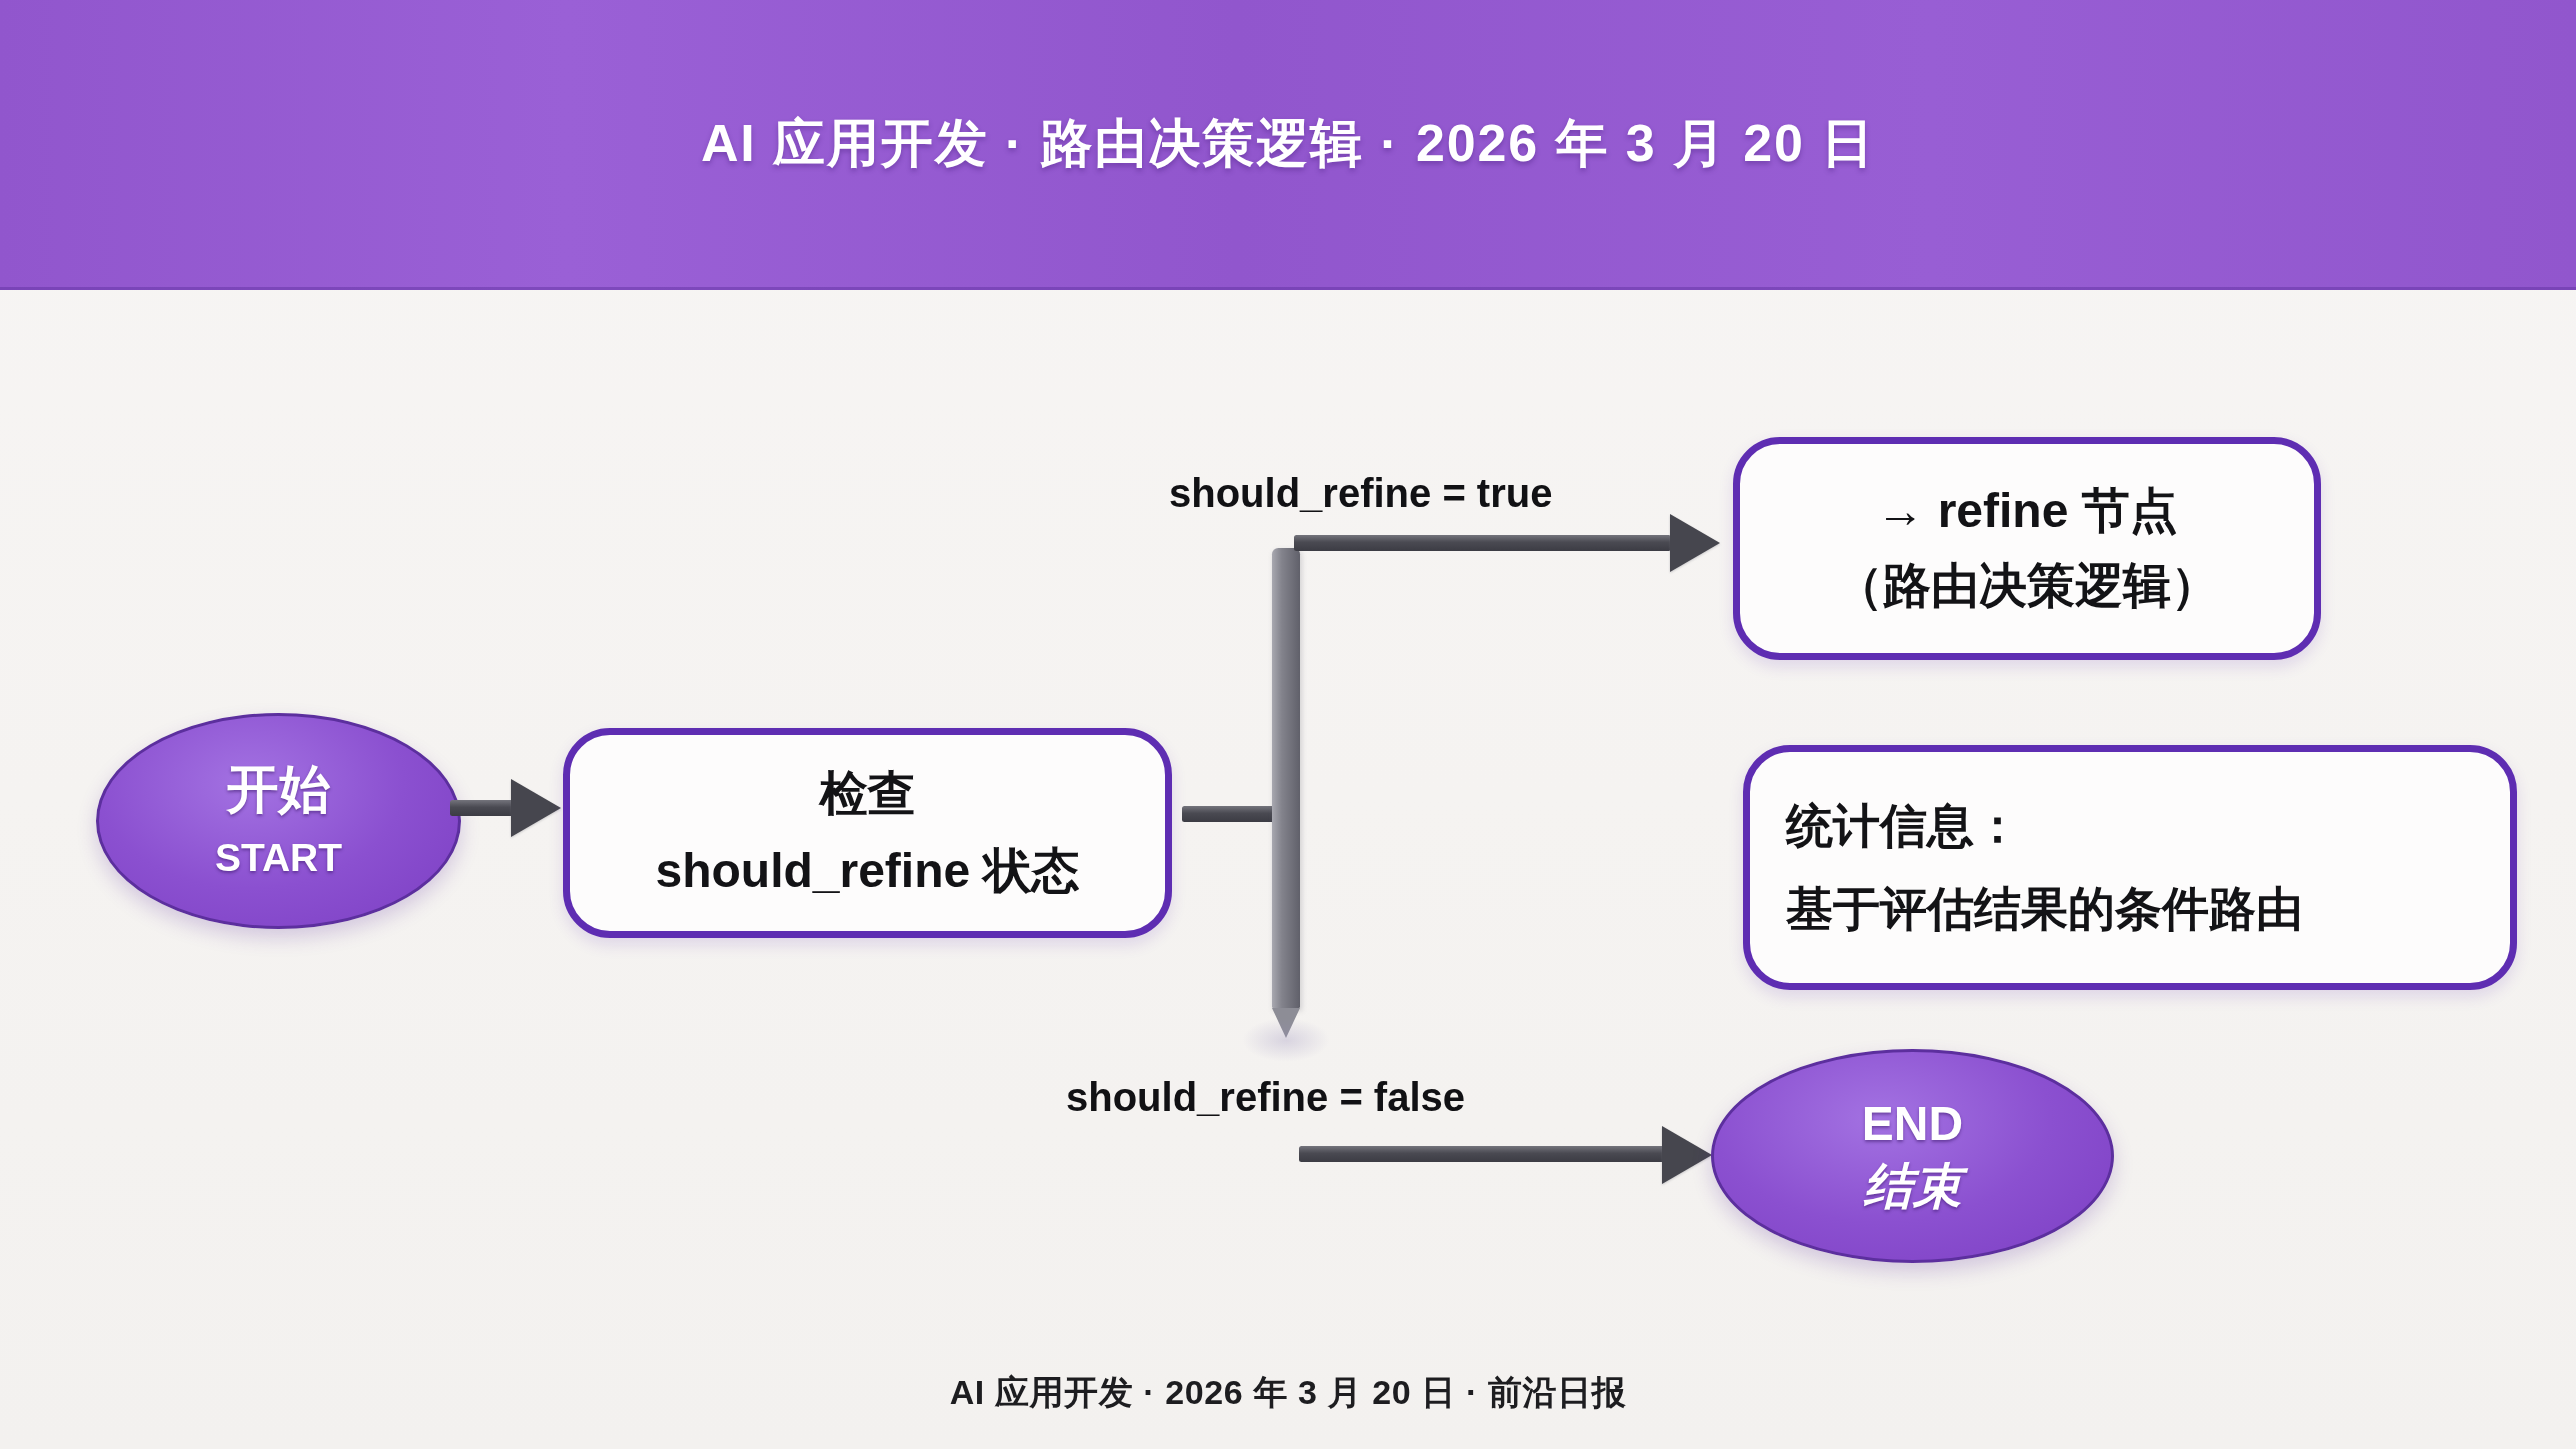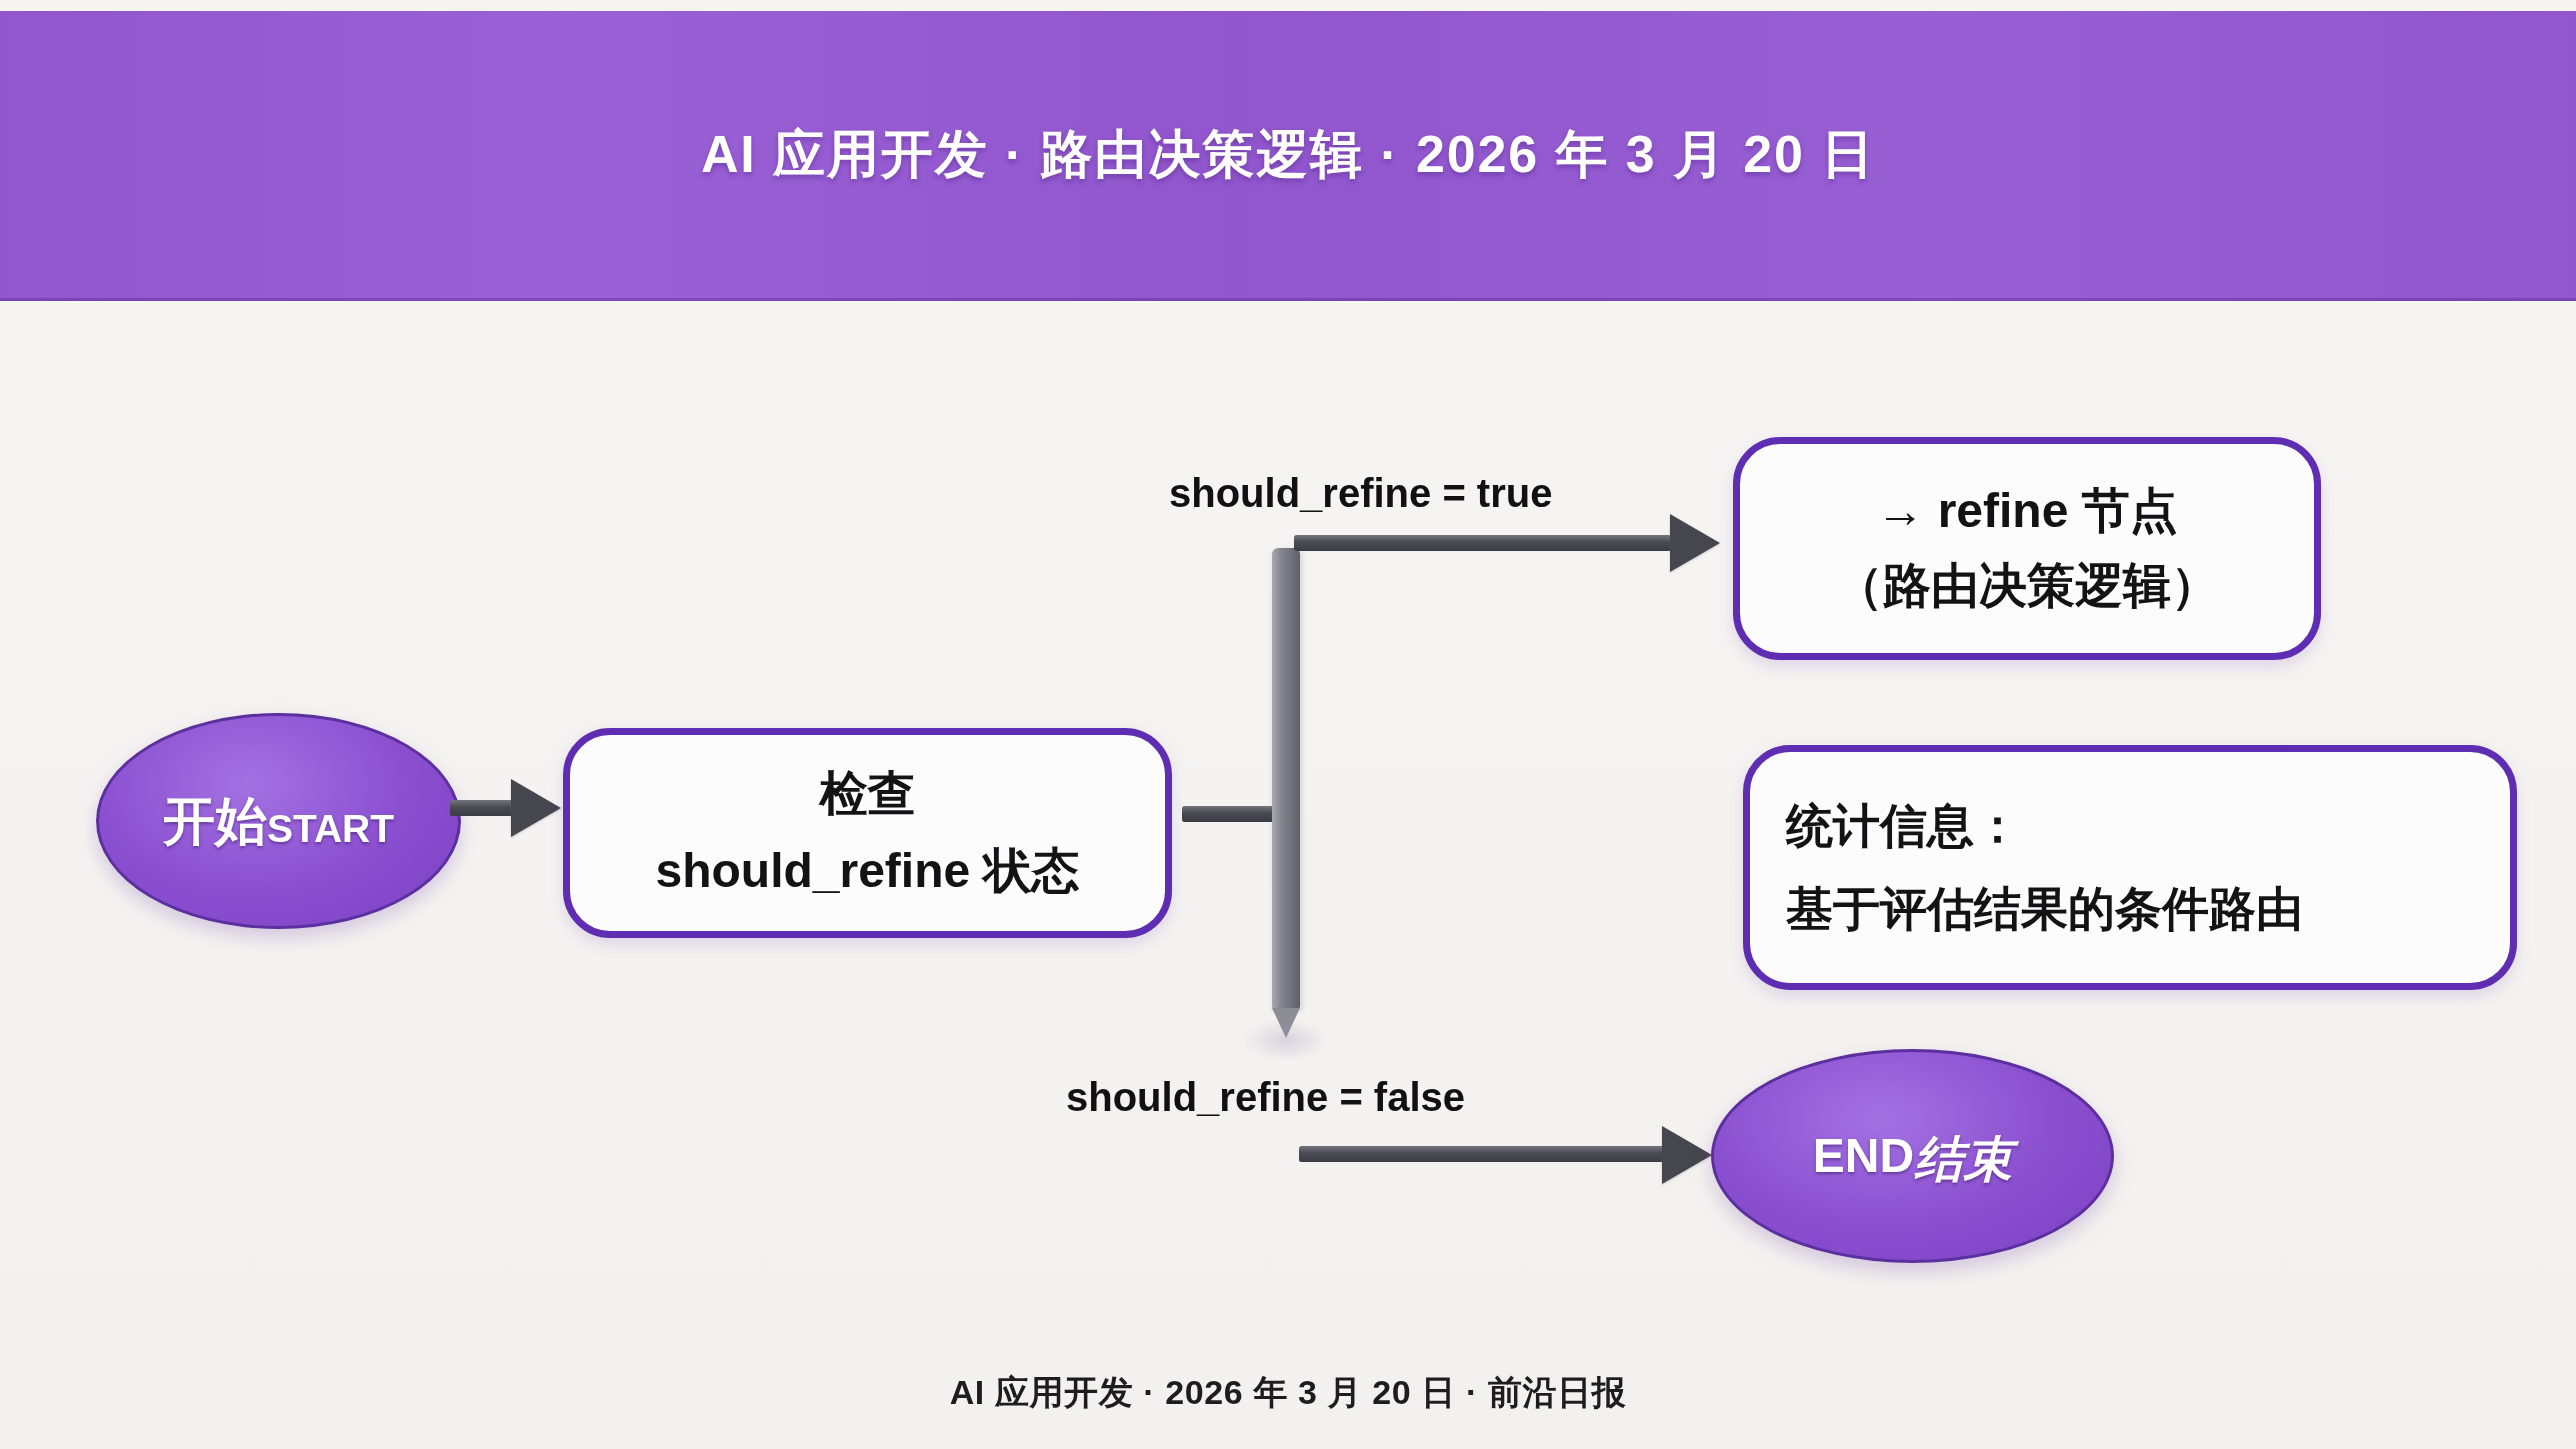--- a/index.html
+++ b/index.html
@@ -11,40 +11,40 @@
     background: linear-gradient(180deg, #f7f5f4 0%, #f5f3f1 55%, #f3f1ef 100%);
     font-family: "Liberation Sans", "DejaVu Sans", sans-serif;
   }
 
   
   .banner {
     position: absolute; left: 0; top: 0;
     width: 2576px; height: 287px;
     background: linear-gradient(90deg, #9156cd 0%, #9a60d6 22%, #9156cd 48%, #985ed4 75%, #9156cd 100%);
     border-bottom: 3.1px solid rgba(94, 46, 158, 0.45);
-    display: flex; align-items: center; justify-content: center; margin-top: 11px;
+    display: flex; align-items: center; justify-content: center;
   }
   .banner-title {
     color: #ffffff;
     font-size: 52px;
     font-weight: 700;
     letter-spacing: 1.9px;
     text-shadow: 0 2.5px 5px rgba(58, 20, 110, 0.35);
     white-space: nowrap;
   }
 
   
   .ellipse {
     position: absolute;
     box-sizing: border-box;
     border-radius: 50%;
     background: radial-gradient(ellipse at 42% 32%, #a372e2 0%, #8b50d0 52%, #7c3ec3 100%);
     border: 3.8px solid #5c2f9e;
     box-shadow: 0 8.8px 19px rgba(96, 52, 160, 0.22);
-    display: flex; flex-direction: row;
+    display: flex; flex-direction: column;
     align-items: center; justify-content: center;
     color: #ffffff; text-align: center;
   }
   .ellipse .l1 {
     font-size: 52px; font-weight: 700; line-height: 1.12;
     text-shadow: 0 1.9px 3.1px rgba(42, 12, 84, 0.45);
   }
   .ellipse .l2 {
     font-size: 39px; font-weight: 700; line-height: 1.2; margin-top: 16px;
     text-shadow: 0 1.9px 3.1px rgba(42, 12, 84, 0.45);

